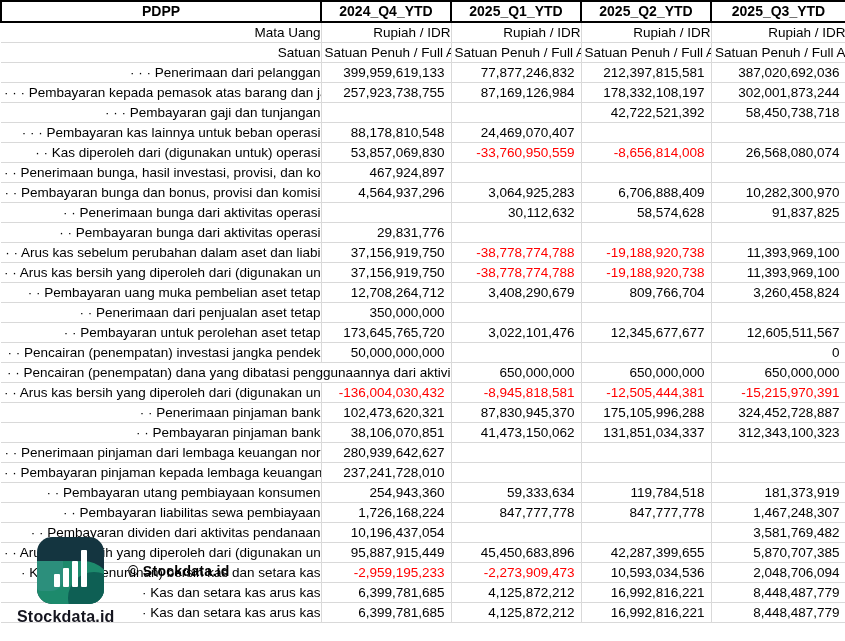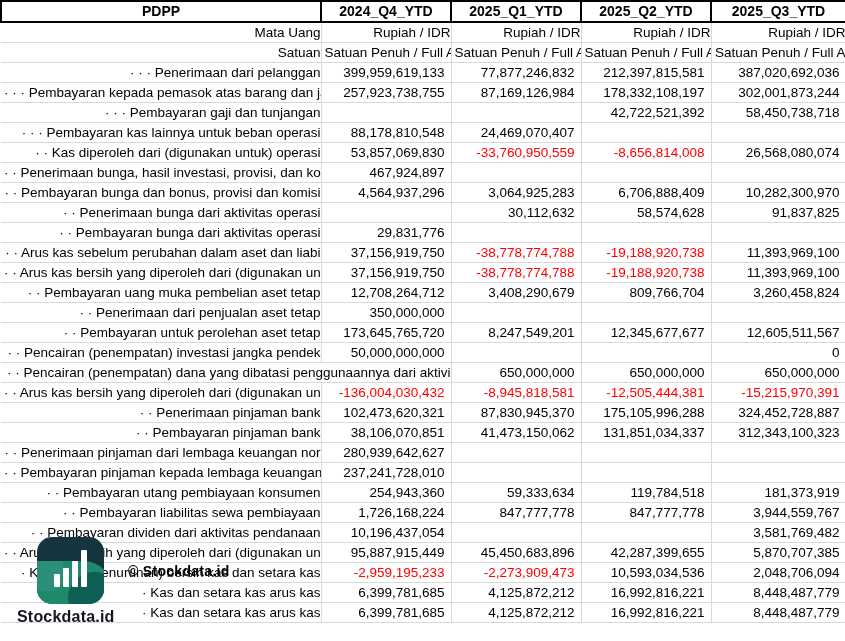--- a/index.html
+++ b/index.html
@@ -153,21 +153,21 @@
       <tr>
         <td class="lbl">· · Penerimaan dari penjualan aset tetap</td>
         <td class="num">350,000,000</td>
         <td class="num"></td>
         <td class="num"></td>
         <td class="num"></td>
       </tr>
       <tr>
         <td class="lbl">· · Pembayaran untuk perolehan aset tetap</td>
         <td class="num">173,645,765,720</td>
-        <td class="num">8,247,549,201</td>
+        <td class="num">3,022,101,476</td>
         <td class="num">12,345,677,677</td>
         <td class="num">12,605,511,567</td>
       </tr>
       <tr>
         <td class="lbl">· · Pencairan (penempatan) investasi jangka pendek</td>
         <td class="num">50,000,000,000</td>
         <td class="num"></td>
         <td class="num"></td>
         <td class="num">0</td>
       </tr>
@@ -217,21 +217,21 @@
         <td class="num">254,943,360</td>
         <td class="num">59,333,634</td>
         <td class="num">119,784,518</td>
         <td class="num">181,373,919</td>
       </tr>
       <tr>
         <td class="lbl">· · Pembayaran liabilitas sewa pembiayaan</td>
         <td class="num">1,726,168,224</td>
         <td class="num">847,777,778</td>
         <td class="num">847,777,778</td>
-        <td class="num">3,944,559,767</td>
+        <td class="num">1,467,248,307</td>
       </tr>
       <tr>
         <td class="lbl">· · Pembayaran dividen dari aktivitas pendanaan</td>
         <td class="num">10,196,437,054</td>
         <td class="num"></td>
         <td class="num"></td>
         <td class="num">3,581,769,482</td>
       </tr>
       <tr>
         <td class="lbl">· · Arus kas bersih yang diperoleh dari (digunakan un</td>

